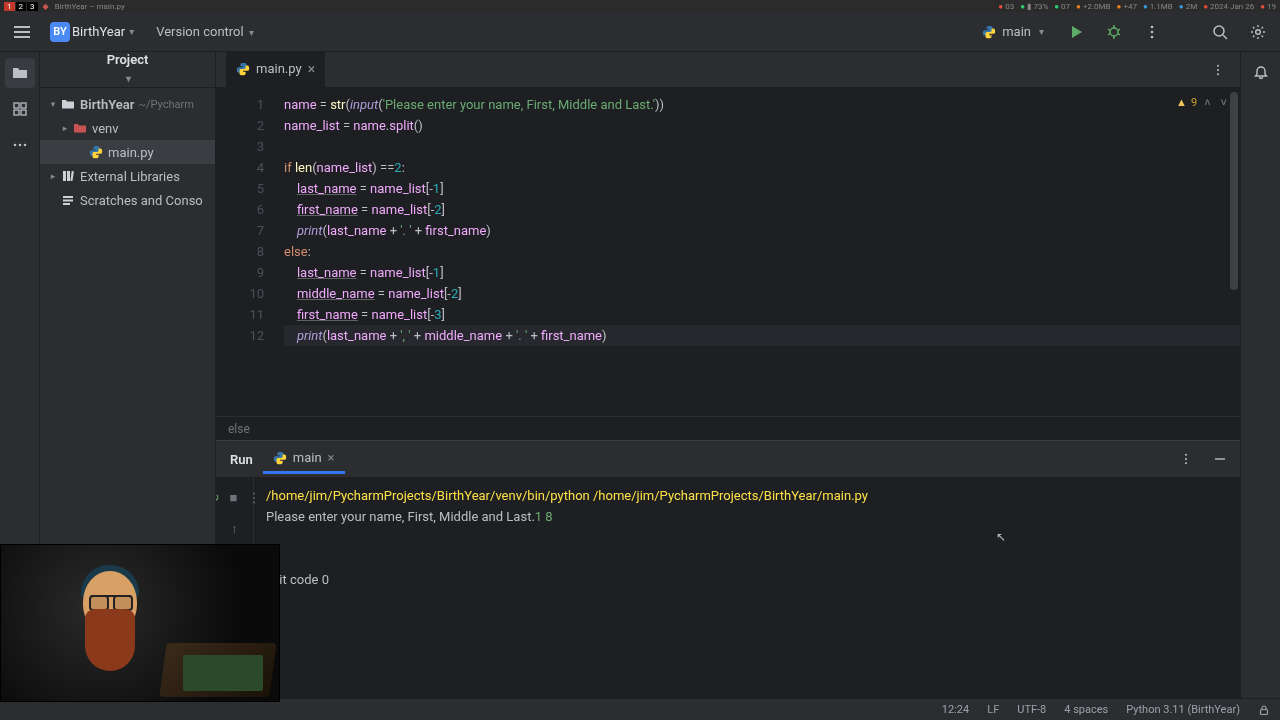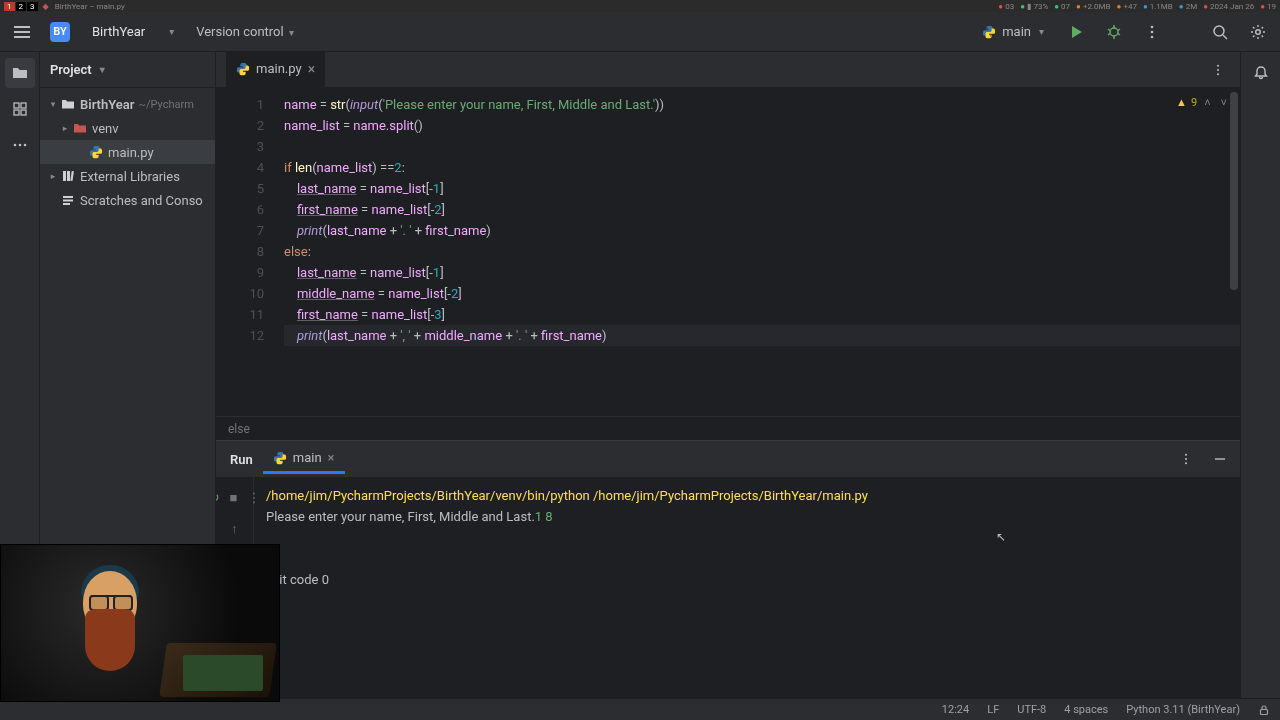--- a/index.html
+++ b/index.html
@@ -14,41 +14,41 @@
 .desktop-bar .dot-r::before { content:"●"; color:#e74c3c; margin-right:2px; }
 .desktop-bar .dot-g::before { content:"●"; color:#2ecc71; margin-right:2px; }
 .desktop-bar .dot-o::before { content:"●"; color:#e67e22; margin-right:2px; }
 .desktop-bar .dot-b::before { content:"●"; color:#3498db; margin-right:2px; }
 
 .ide { display: flex; flex-direction: column; height: 708px; background: #2b2d30; }
 
 .topbar { height: 40px; background: #2b2d30; border-bottom: 1px solid #1e1f22; display: flex; align-items: center; padding: 0 8px; gap: 6px; }
 .hamburger { width: 28px; height: 28px; display: flex; flex-direction: column; justify-content: center; gap: 3px; align-items: center; cursor: pointer; border-radius: 4px; }
 .hamburger span { width: 16px; height: 2px; background: #bcbec4; }
-.project-badge { display: flex; align-items: center; gap: 22px; padding: 4px 8px; border-radius: 4px; cursor: pointer; }
+.project-badge { display: flex; align-items: center; gap: 2px; padding: 4px 8px; border-radius: 4px; cursor: pointer; }
 .project-badge .badge { background: #4a8af4; color: #fff; font-weight: 600; font-size: 11px; width: 20px; height: 20px; border-radius: 4px; display: flex; align-items: center; justify-content: center; }
 .project-badge .name { color: #dfe1e5; }
 .chevron { font-size: 10px; color: #888; margin-left: 2px; }
 .vc { padding: 4px 8px; cursor: pointer; color: #bcbec4; }
 .topbar-right { margin-left: auto; display: flex; align-items: center; gap: 10px; }
 .run-config { display: flex; align-items: center; gap: 6px; padding: 4px 8px; border-radius: 4px; cursor: pointer; }
 .py-icon { width: 14px; height: 14px; }
 .icon-btn { width: 28px; height: 28px; display: flex; align-items: center; justify-content: center; cursor: pointer; border-radius: 4px; color: #bcbec4; }
 .play-icon { color: #5fad65; }
 
 .main-area { display: flex; flex: 1; overflow: hidden; }
 
 .left-rail { width: 40px; background: #2b2d30; border-right: 1px solid #1e1f22; display: flex; flex-direction: column; align-items: center; padding-top: 6px; gap: 6px; }
 .rail-btn { width: 30px; height: 30px; display: flex; align-items: center; justify-content: center; cursor: pointer; border-radius: 4px; color: #bcbec4; }
 .rail-btn.active { background: #393b40; }
 .rail-btn.blue { background: #3574f0; color: #fff; border-radius: 6px; }
 .rail-spacer { flex: 1; }
 
 .project-panel { width: 176px; background: #2b2d30; border-right: 1px solid #1e1f22; display: flex; flex-direction: column; }
-.project-header { height: 36px; display: flex; align-items: center; padding: 0 10px; font-weight: 600; color: #dfe1e5; border-bottom: 1px solid #1e1f22; cursor: pointer; gap: 6px; }
+.project-header { height: 36px; display: flex; align-items: center; padding: 0 10px; font-weight: 600; color: #dfe1e5; border-bottom: 1px solid #1e1f22; cursor: pointer; gap: 6px; flex-direction: column; }
 .tree { padding: 4px 0; font-size: 13px; overflow: hidden; }
 .tree-row { display: flex; align-items: center; height: 24px; padding-left: 6px; cursor: pointer; white-space: nowrap; }
 .tree-row.selected { background: #3a3d42; }
 .tree-row .arrow { width: 14px; font-size: 9px; color: #888; text-align: center; }
 .tree-row .icon { width: 16px; height: 16px; margin-right: 4px; display: flex; align-items: center; justify-content: center; }
 .tree-row .label { color: #bcbec4; }
 .tree-row .hint { color: #6f737a; font-size: 11px; margin-left: 4px; }
 .indent-1 { padding-left: 18px; }
 .indent-2 { padding-left: 34px; }
 .folder-icon { color: #ced0d6; }

